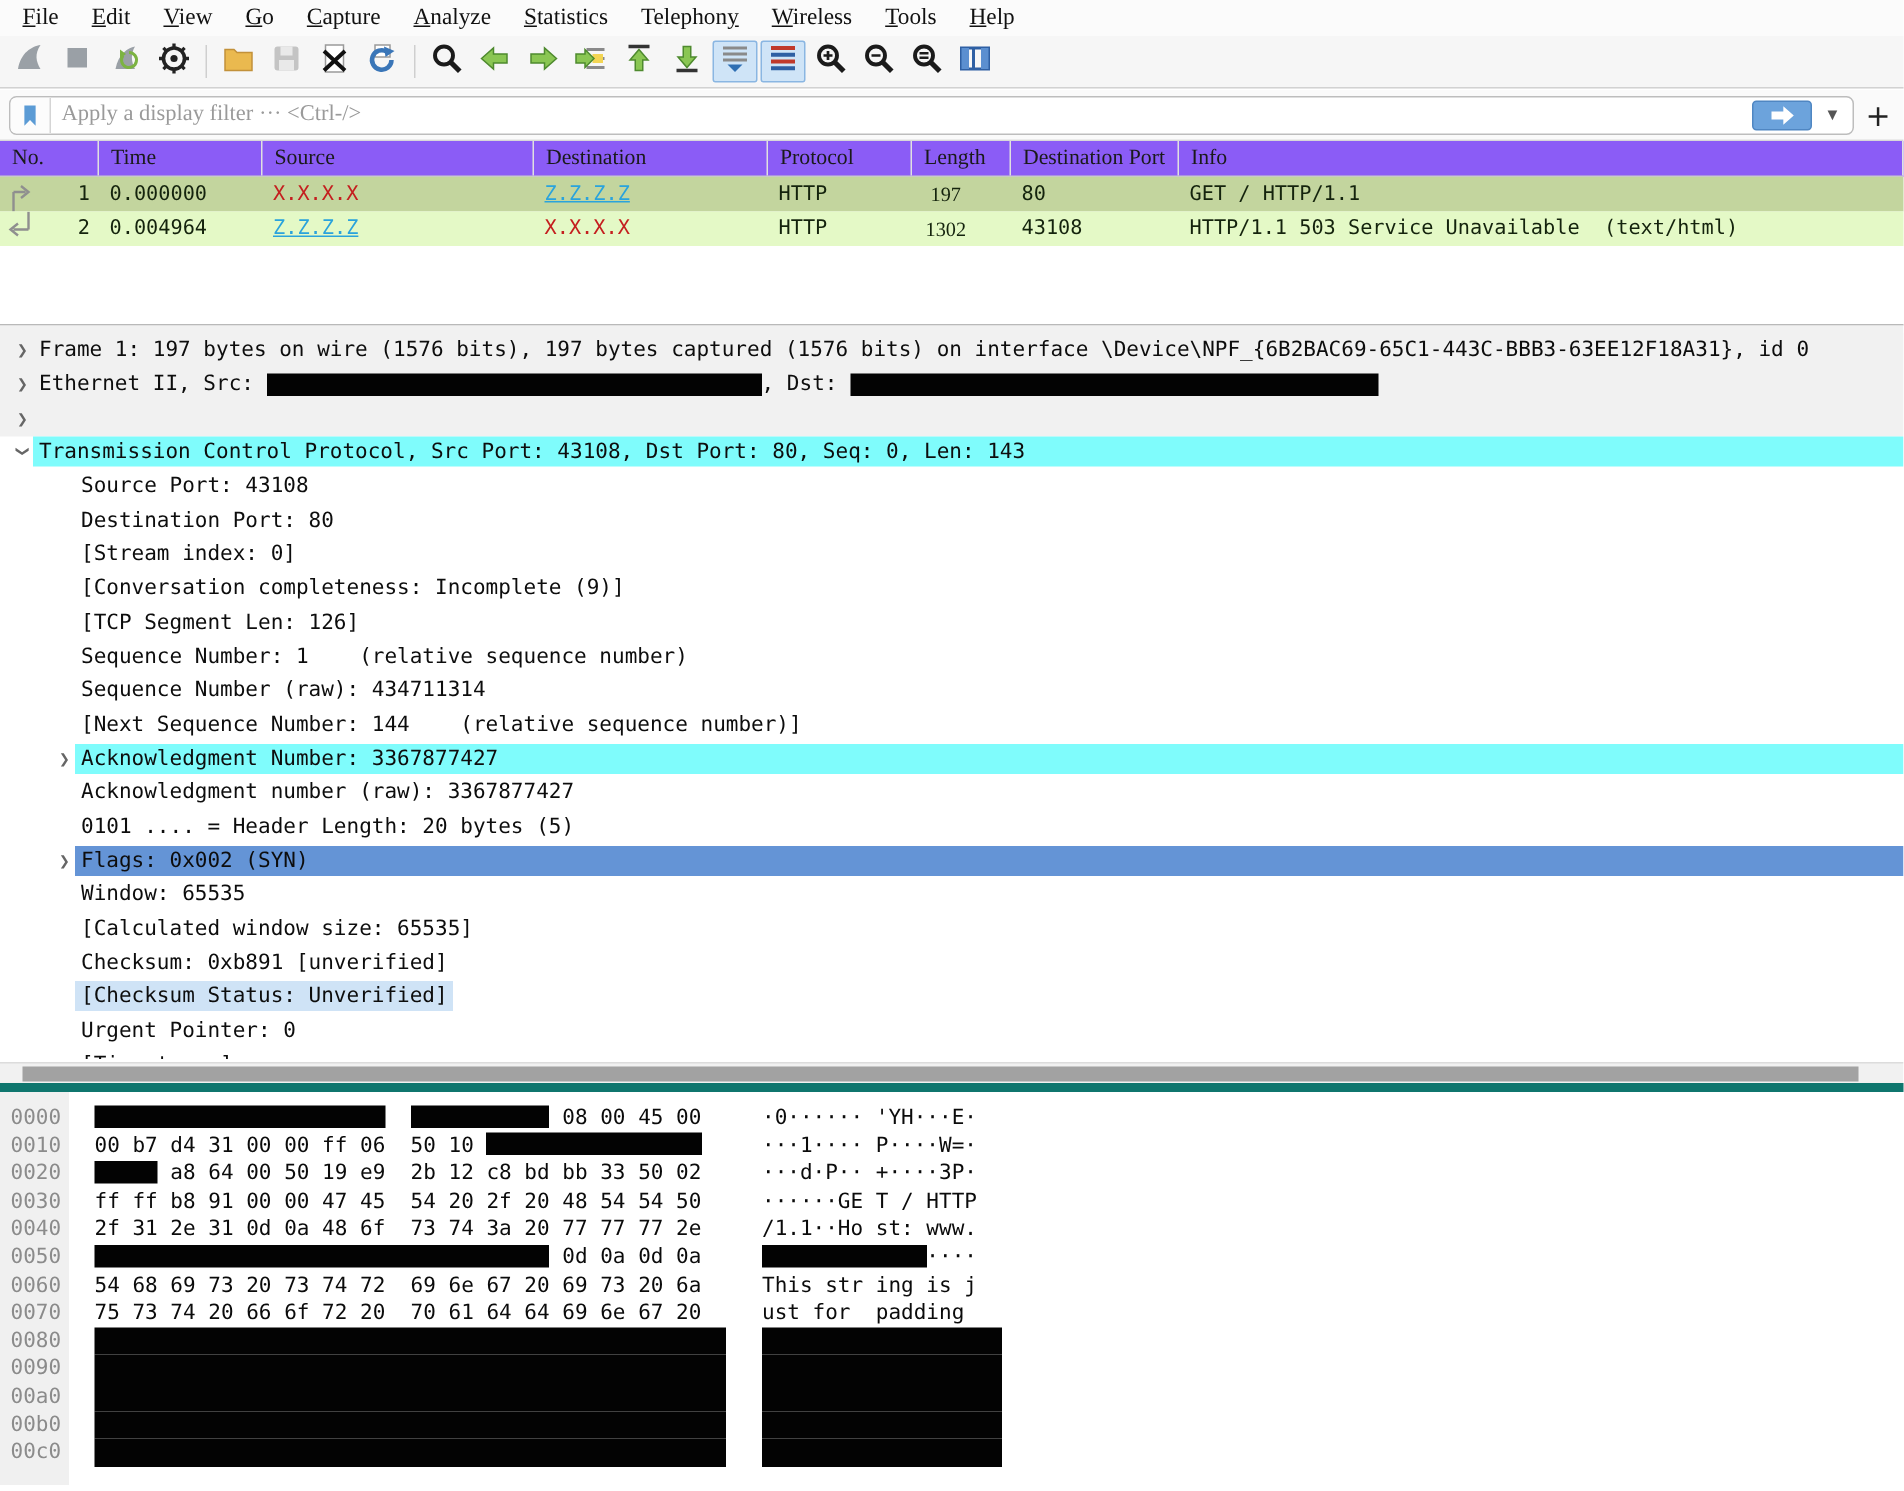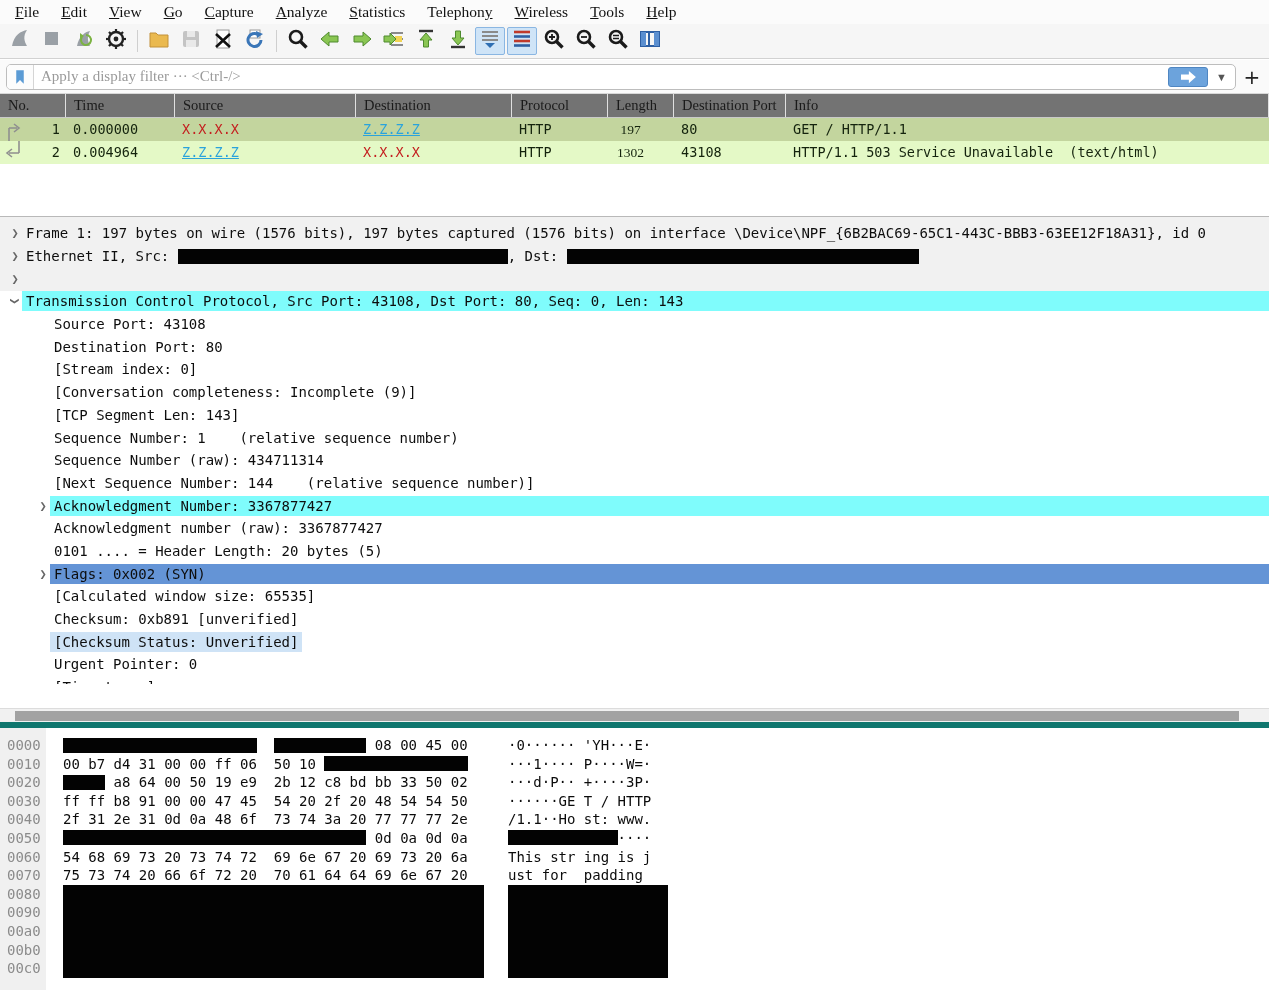--- a/index.html
+++ b/index.html
@@ -33,21 +33,21 @@
     display:flex; align-items:center; justify-content:center; margin-right:8px; }
   .chev { color:#555; font-size:11px; margin-right:8px; }
   .plus-btn { width:22px; text-align:center; font-family:"DejaVu Sans",sans-serif;
     font-size:20px; color:#222; margin-left:5px; }
 
   
   .packetlist { position:absolute; top:93px; left:0; right:0; height:123px; background:#fff;
     border-top:1px solid #d8d8d8; }
   .pl-grid { display:grid; grid-template-columns:66px 109px 181px 156px 96px 66px 112px 1fr; }
   .pl-header { height:24px; line-height:23px; font-size:14.5px; color:#1a1a1a;
-    border-bottom:1px solid #c9c9c9; background:#737373; }
+    border-bottom:1px solid #c9c9c9; background:#8b5cf6; }
   .pl-header .cell { padding-left:8px; border-right:1px solid #e0e0e0; overflow:hidden; white-space:nowrap; }
   .pl-row { height:23px; line-height:23px; font-size:13.5px; color:#14230d; white-space:pre; }
   .pl-row .cell { overflow:hidden; padding-left:7px; }
   .cell-no { display:flex; justify-content:space-between; padding:0 6px 0 3px !important; }
   .num-right { text-align:center;font-family:Liberation Serif, serif; }
   .src-red { color:#c41f1f; }
   .src-blue { color:#2aa3dc; text-decoration:underline; }
 
   
   .details { position:absolute; top:216px; left:0; right:0; height:506px; background:#fff;
@@ -294,28 +294,29 @@
   <div class="graystrip"></div>
   <div class="dt-rows mono" id="dtrows">
       <div class="dt-row" style="background: rgb(241, 241, 241);"><span class="dt-exp ml0">❯</span><span class="hl"><span>Frame 1: 197 bytes on wire (1576 bits), 197 bytes captured (1576 bits) on interface \Device\NPF_{6B2BAC69-65C1-443C-BBB3-63EE12F18A31}, id 0</span></span></div>
       <div class="dt-row" style="background: rgb(241, 241, 241);"><span class="dt-exp ml0">❯</span><span class="hl"><span>Ethernet II, Src: </span><span class="redact" style="width: 330px;"></span><span>, Dst: </span><span class="redact" style="width: 352px;"></span></span></div>
       <div class="dt-row" style="background: rgb(241, 241, 241);"><span class="dt-exp ml0">❯</span></div>
       <div class="dt-row"><span class="dt-exp ml0 open">❯</span><span class="hl grow hl-cyan"><span>Transmission Control Protocol, Src Port: 43108, Dst Port: 80, Seq: 0, Len: 143</span></span></div>
       <div class="dt-row"><span class="dt-exp ml1"> </span><span class="hl"><span>Source Port: 43108</span></span></div>
       <div class="dt-row"><span class="dt-exp ml1"> </span><span class="hl"><span>Destination Port: 80</span></span></div>
       <div class="dt-row"><span class="dt-exp ml1"> </span><span class="hl"><span>[Stream index: 0]</span></span></div>
       <div class="dt-row"><span class="dt-exp ml1"> </span><span class="hl"><span>[Conversation completeness: Incomplete (9)]</span></span></div>
-      <div class="dt-row"><span class="dt-exp ml1"> </span><span class="hl"><span>[TCP Segment Len: 143]</span></span></div>
+      <div class="dt-row"><span class="dt-exp ml1"> </span><span class="hl"><span>[TCP Segment Len: 126]</span></span></div>
       <div class="dt-row"><span class="dt-exp ml1"> </span><span class="hl"><span>Sequence Number: 1    (relative sequence number)</span></span></div>
       <div class="dt-row"><span class="dt-exp ml1"> </span><span class="hl"><span>Sequence Number (raw): 434711314</span></span></div>
       <div class="dt-row"><span class="dt-exp ml1"> </span><span class="hl"><span>[Next Sequence Number: 144    (relative sequence number)]</span></span></div>
       <div class="dt-row"><span class="dt-exp ml1">❯</span><span class="hl grow hl-cyan"><span>Acknowledgment Number: 3367877427</span></span></div>
       <div class="dt-row"><span class="dt-exp ml1"> </span><span class="hl"><span>Acknowledgment number (raw): 3367877427</span></span></div>
       <div class="dt-row"><span class="dt-exp ml1"> </span><span class="hl"><span>0101 .... = Header Length: 20 bytes (5)</span></span></div>
       <div class="dt-row"><span class="dt-exp ml1">❯</span><span class="hl grow hl-blue"><span>Flags: 0x002 (SYN)</span></span></div>
+      <div class="dt-row"><span class="dt-exp ml1"> </span><span class="hl"><span>Window: 65535</span></span></div>
       <div class="dt-row"><span class="dt-exp ml1"> </span><span class="hl"><span>[Calculated window size: 65535]</span></span></div>
       <div class="dt-row"><span class="dt-exp ml1"> </span><span class="hl"><span>Checksum: 0xb891 [unverified]</span></span></div>
       <div class="dt-row"><span class="dt-exp ml1"> </span><span class="hl hl-lightblue"><span>[Checksum Status: Unverified]</span></span></div>
       <div class="dt-row"><span class="dt-exp ml1"> </span><span class="hl"><span>Urgent Pointer: 0</span></span></div>
     </div>
   <div class="clipped mono">
     <div class="dt-row"><span class="dt-exp ml1"> </span><span class="hl">[Timestamps]</span></div>
   </div>
   <div class="hscroll">
     <div class="hthumb"></div>

